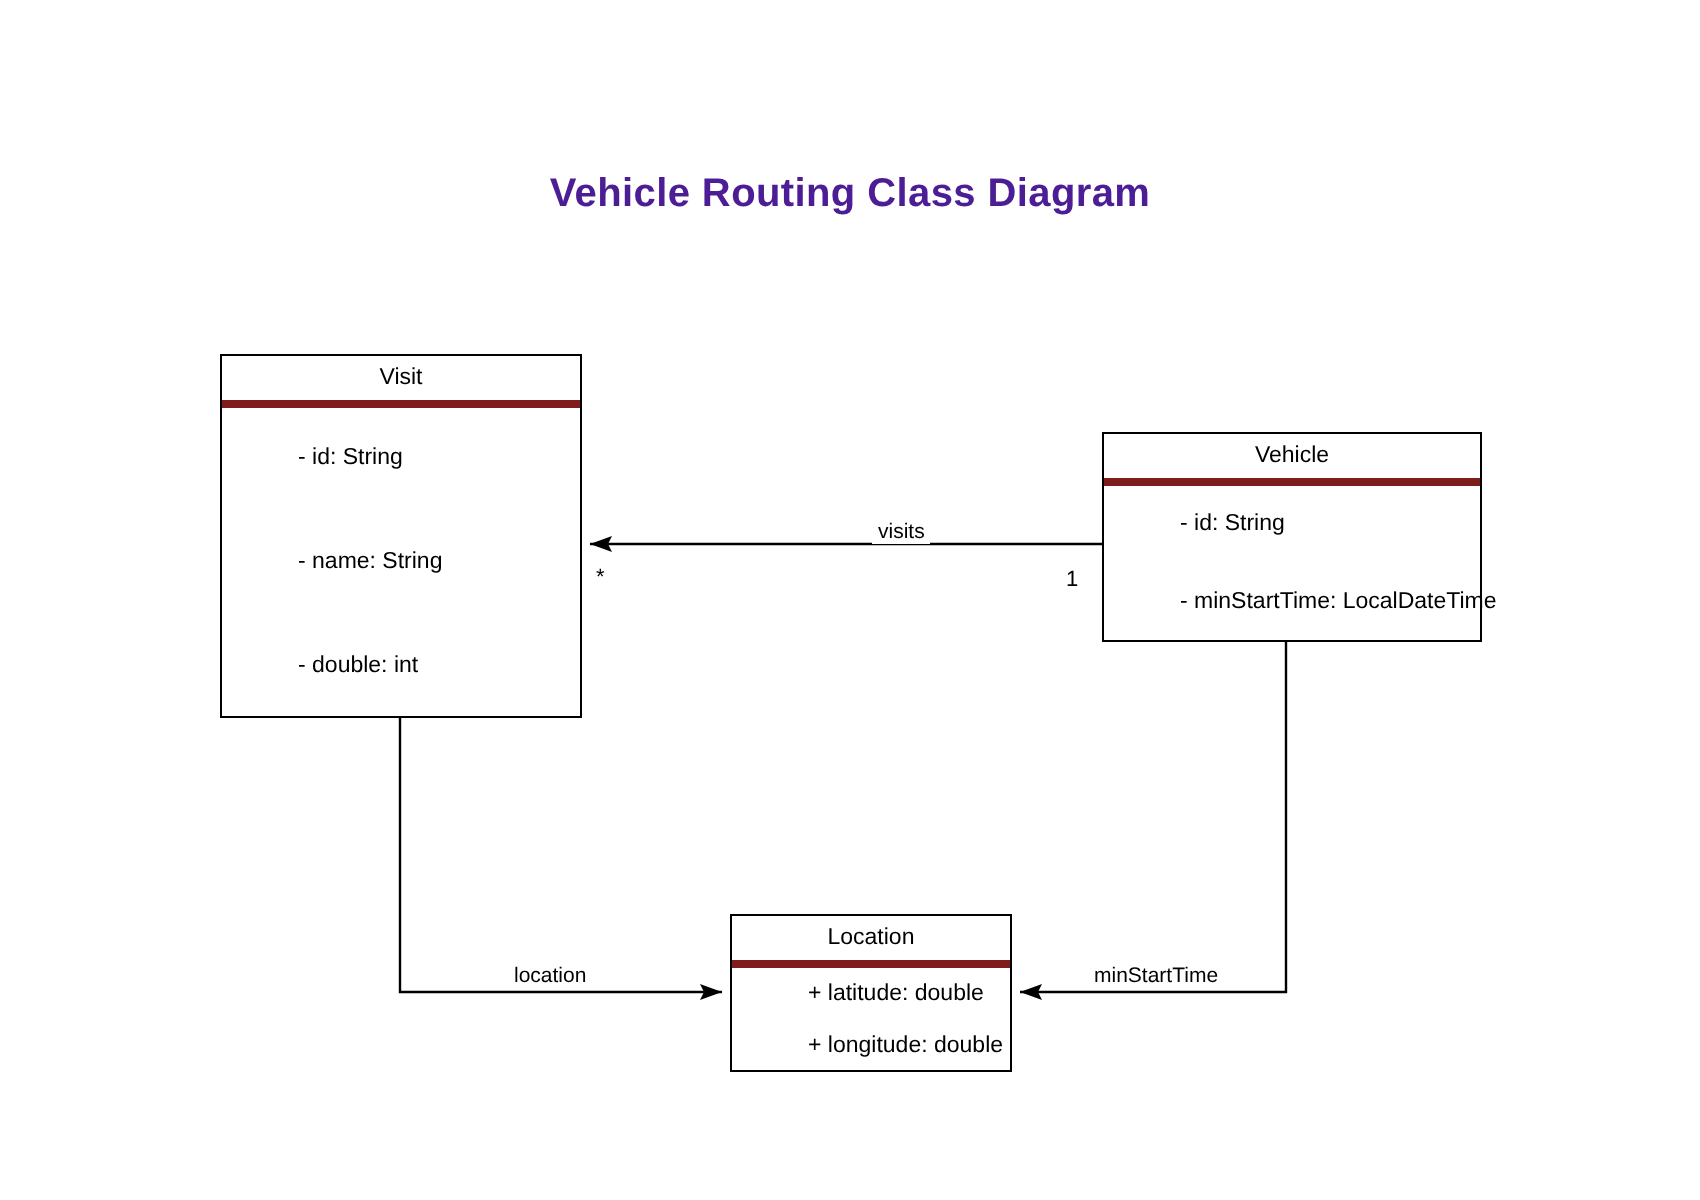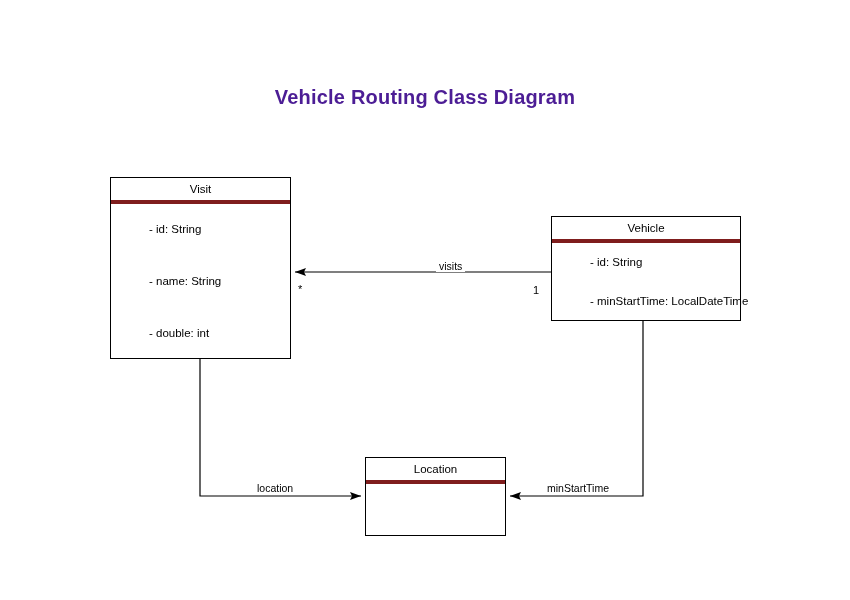--- a/index.html
+++ b/index.html
@@ -117,20 +117,24 @@
   <div class="uml-class" style="left:551px; top:216px; width:190px; height:105px;">
     <div class="uml-class-header" style="height:26px;">Vehicle</div>
     <div class="uml-attrs" style="height:78px;">
       <div class="uml-attr">- id: String</div>
       <div class="uml-attr">- minStartTime: LocalDateTime</div>
     </div>
   </div>
 
   <div class="uml-class" style="left:365px; top:457px; width:141px; height:79px;">
     <div class="uml-class-header" style="height:26px;">Location</div>
+    <div class="uml-attrs" style="height:52px;">
+      <div class="uml-attr">+ latitude: double</div>
+      <div class="uml-attr">+ longitude: double</div>
+    </div>
   </div>
 
   <div class="edge-label" style="left:436px; top:260px;">visits</div>
   <div class="edge-label" style="left:254px; top:482px;">location</div>
   <div class="edge-label" style="left:544px; top:482px;">minStartTime</div>
 
   <div class="multiplicity" style="left:298px; top:283px;">*</div>
   <div class="multiplicity" style="left:533px; top:284px;">1</div>
 
 </div>

